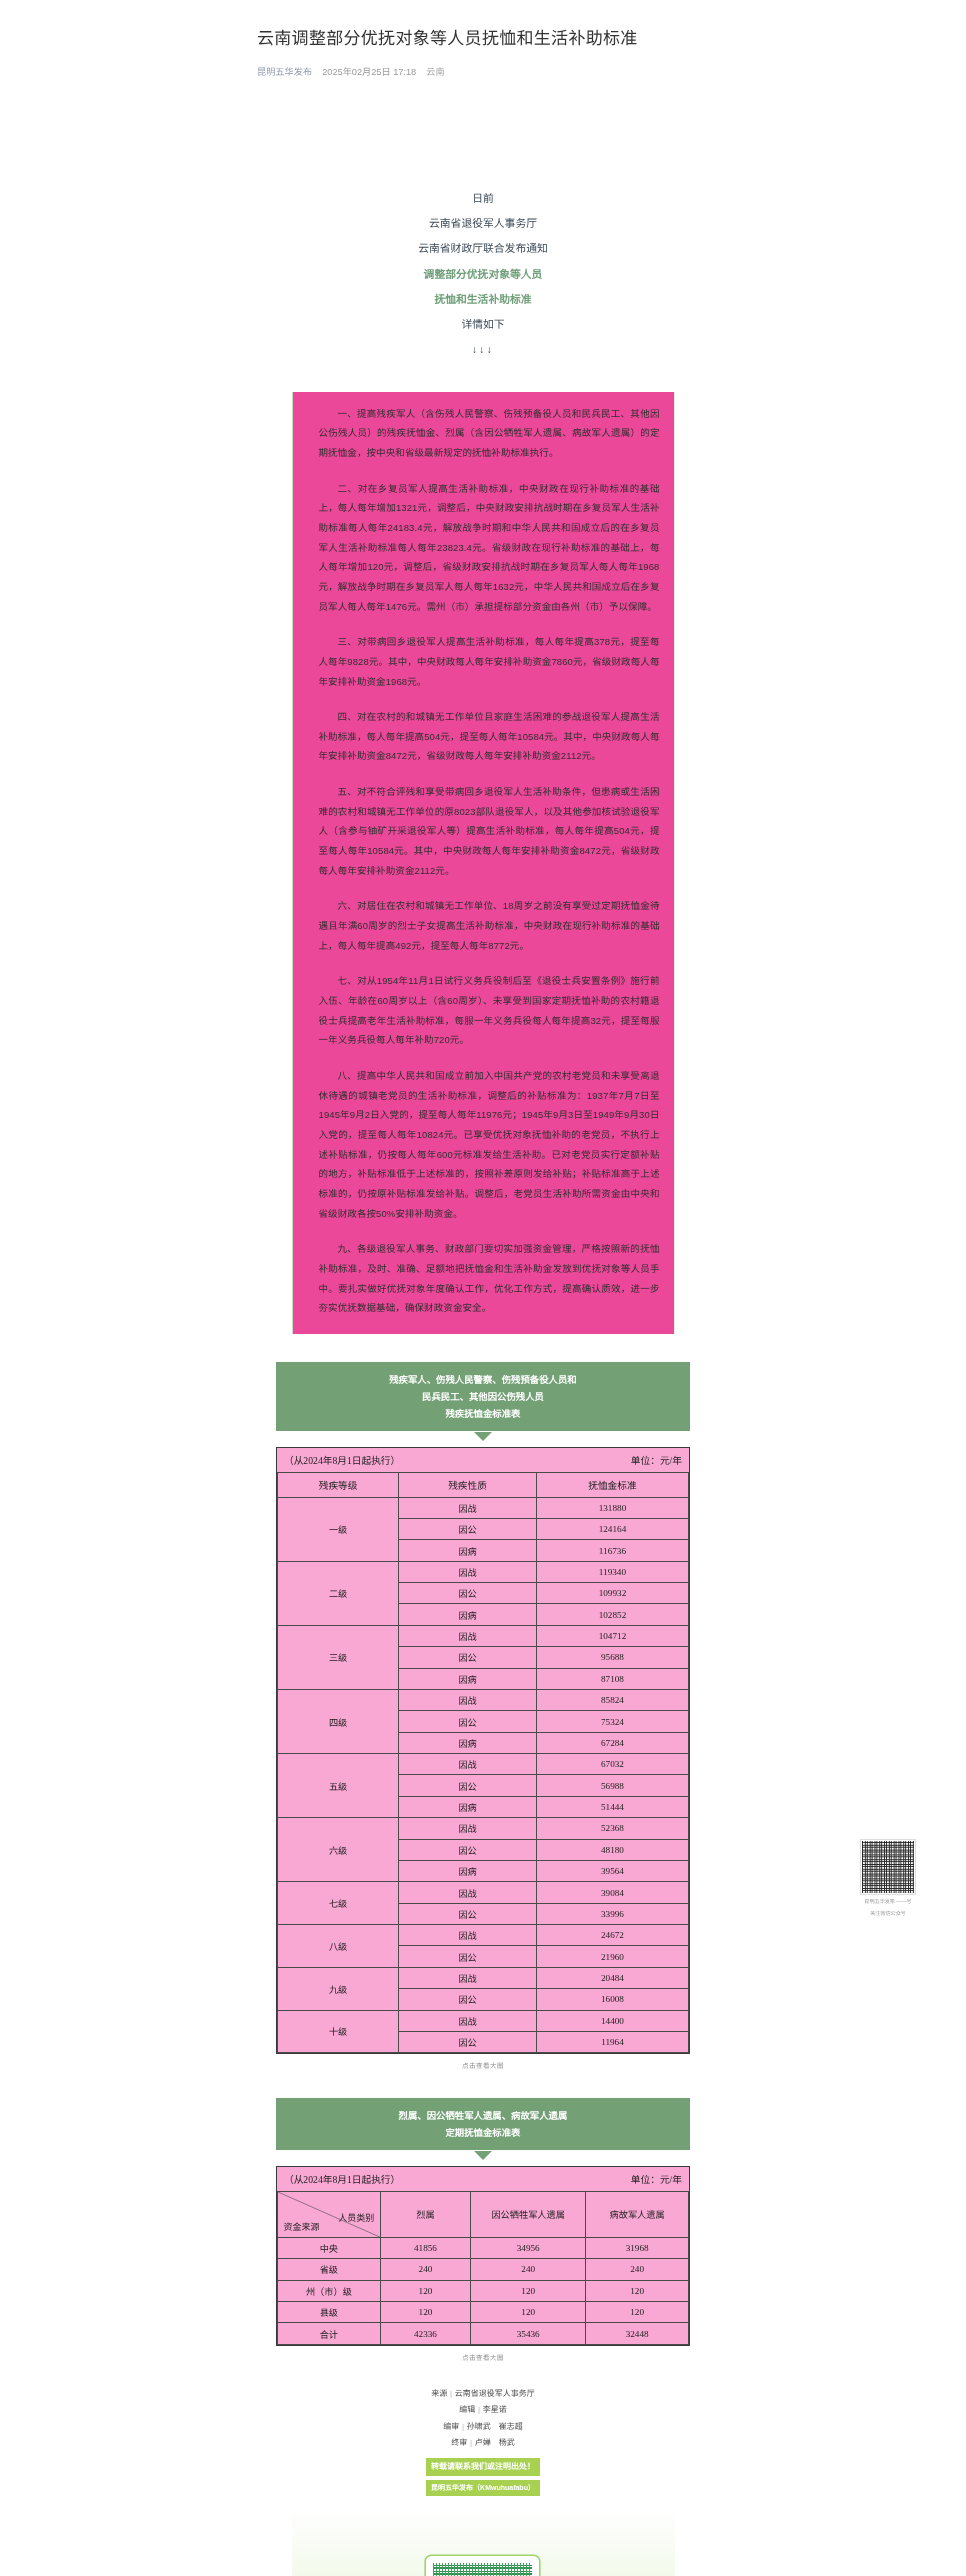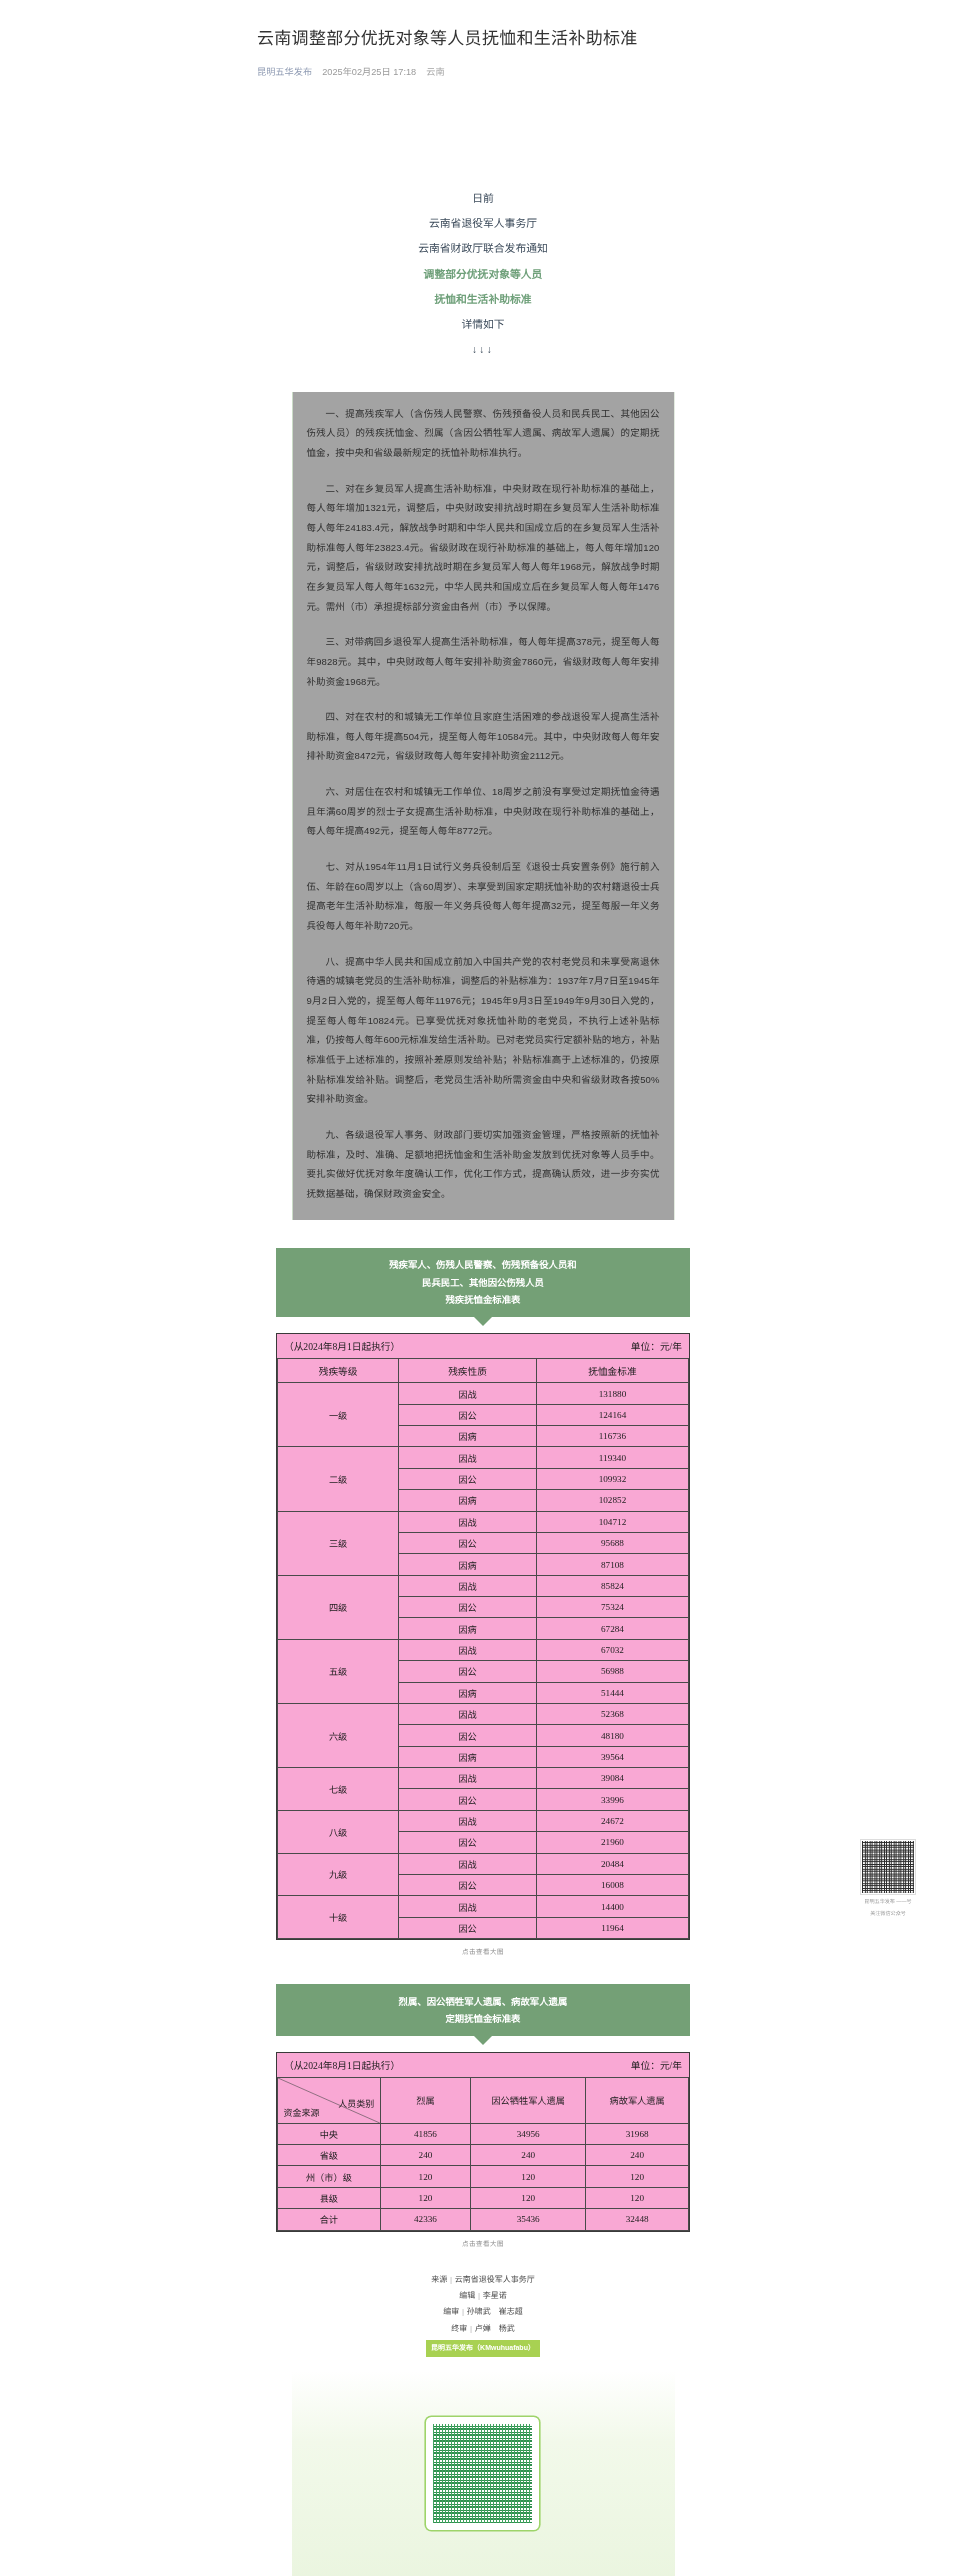--- a/index.html
+++ b/index.html
@@ -42,24 +42,24 @@
     color: #3b4a5a;
   }
   .intro .l { display: block; }
   .intro .hl { color: #6fa07a; font-weight: 700; }
   .intro .arrows { letter-spacing: 2.2px; color: #3b4a5a; font-size: 10.2px; }
 
   
   .article {
     width: 383px;
     margin: 30px auto 0 auto;
-    background: #a3a3a3;
+    background: #ec4899;
     border-left: 1.6px solid #cbdcc7;
     border-right: 0.5px solid #e3ebe0;
-    padding: 12px 14px 14px 14px;
+    padding: 12px 14px 14px 26px;
   }
   .article p {
     font-size: 9.5px;
     line-height: 2.07;
     color: #2f2f2f;
     text-align: justify;
     text-indent: 2em;
     margin-bottom: 16px;
     letter-spacing: 0.1px;
   }
@@ -235,20 +235,21 @@
     <span class="l hl">抚恤和生活补助标准</span>
     <span class="l">详情如下</span>
     <span class="l arrows">↓↓↓</span>
   </div>
 
   <div class="article">
     <p>一、提高残疾军人（含伤残人民警察、伤残预备役人员和民兵民工、其他因公伤残人员）的残疾抚恤金、烈属（含因公牺牲军人遗属、病故军人遗属）的定期抚恤金，按中央和省级最新规定的抚恤补助标准执行。</p>
     <p>二、对在乡复员军人提高生活补助标准，中央财政在现行补助标准的基础上，每人每年增加1321元，调整后，中央财政安排抗战时期在乡复员军人生活补助标准每人每年24183.4元，解放战争时期和中华人民共和国成立后的在乡复员军人生活补助标准每人每年23823.4元。省级财政在现行补助标准的基础上，每人每年增加120元，调整后，省级财政安排抗战时期在乡复员军人每人每年1968元，解放战争时期在乡复员军人每人每年1632元，中华人民共和国成立后在乡复员军人每人每年1476元。需州（市）承担提标部分资金由各州（市）予以保障。</p>
     <p>三、对带病回乡退役军人提高生活补助标准，每人每年提高378元，提至每人每年9828元。其中，中央财政每人每年安排补助资金7860元，省级财政每人每年安排补助资金1968元。</p>
     <p>四、对在农村的和城镇无工作单位且家庭生活困难的参战退役军人提高生活补助标准，每人每年提高504元，提至每人每年10584元。其中，中央财政每人每年安排补助资金8472元，省级财政每人每年安排补助资金2112元。</p>
+    <p>五、对不符合评残和享受带病回乡退役军人生活补助条件，但患病或生活困难的农村和城镇无工作单位的原8023部队退役军人，以及其他参加核试验退役军人（含参与铀矿开采退役军人等）提高生活补助标准，每人每年提高504元，提至每人每年10584元。其中，中央财政每人每年安排补助资金8472元，省级财政每人每年安排补助资金2112元。</p>
     <p>六、对居住在农村和城镇无工作单位、18周岁之前没有享受过定期抚恤金待遇且年满60周岁的烈士子女提高生活补助标准，中央财政在现行补助标准的基础上，每人每年提高492元，提至每人每年8772元。</p>
     <p>七、对从1954年11月1日试行义务兵役制后至《退役士兵安置条例》施行前入伍、年龄在60周岁以上（含60周岁）、未享受到国家定期抚恤补助的农村籍退役士兵提高老年生活补助标准，每服一年义务兵役每人每年提高32元，提至每服一年义务兵役每人每年补助720元。</p>
     <p>八、提高中华人民共和国成立前加入中国共产党的农村老党员和未享受离退休待遇的城镇老党员的生活补助标准，调整后的补贴标准为：1937年7月7日至1945年9月2日入党的，提至每人每年11976元；1945年9月3日至1949年9月30日入党的，提至每人每年10824元。已享受优抚对象抚恤补助的老党员，不执行上述补贴标准，仍按每人每年600元标准发给生活补助。已对老党员实行定额补贴的地方，补贴标准低于上述标准的，按照补差原则发给补贴；补贴标准高于上述标准的，仍按原补贴标准发给补贴。调整后，老党员生活补助所需资金由中央和省级财政各按50%安排补助资金。</p>
     <p>九、各级退役军人事务、财政部门要切实加强资金管理，严格按照新的抚恤补助标准，及时、准确、足额地把抚恤金和生活补助金发放到优抚对象等人员手中。要扎实做好优抚对象年度确认工作，优化工作方式，提高确认质效，进一步夯实优抚数据基础，确保财政资金安全。</p>
   </div>
 
   <div class="tbl-block">
     <div class="tbl-banner">
       <span class="bline">残疾军人、伤残人民警察、伤残预备役人员和</span>
       <span class="bline">民兵民工、其他因公伤残人员</span>
@@ -469,20 +470,21 @@
     </div>
     <div>
       <span>编辑</span><span class="sep">|</span><span>李星诺</span>
     </div>
     <div>
       <span>编审</span><span class="sep">|</span><span>孙啸武　崔志超</span>
     </div>
     <div>
       <span>终审</span><span class="sep">|</span><span>卢婵　杨武</span>
     </div>
+    <div><span class="ribbon">转载请联系我们或注明出处！</span></div>
     <div><span class="ribbon2">昆明五华发布（KMwuhuafabu）</span></div>
   </div>
 
   <div class="poster">
 
     <div class="qr-big"></div>
 
   </div>
 
 </div>

